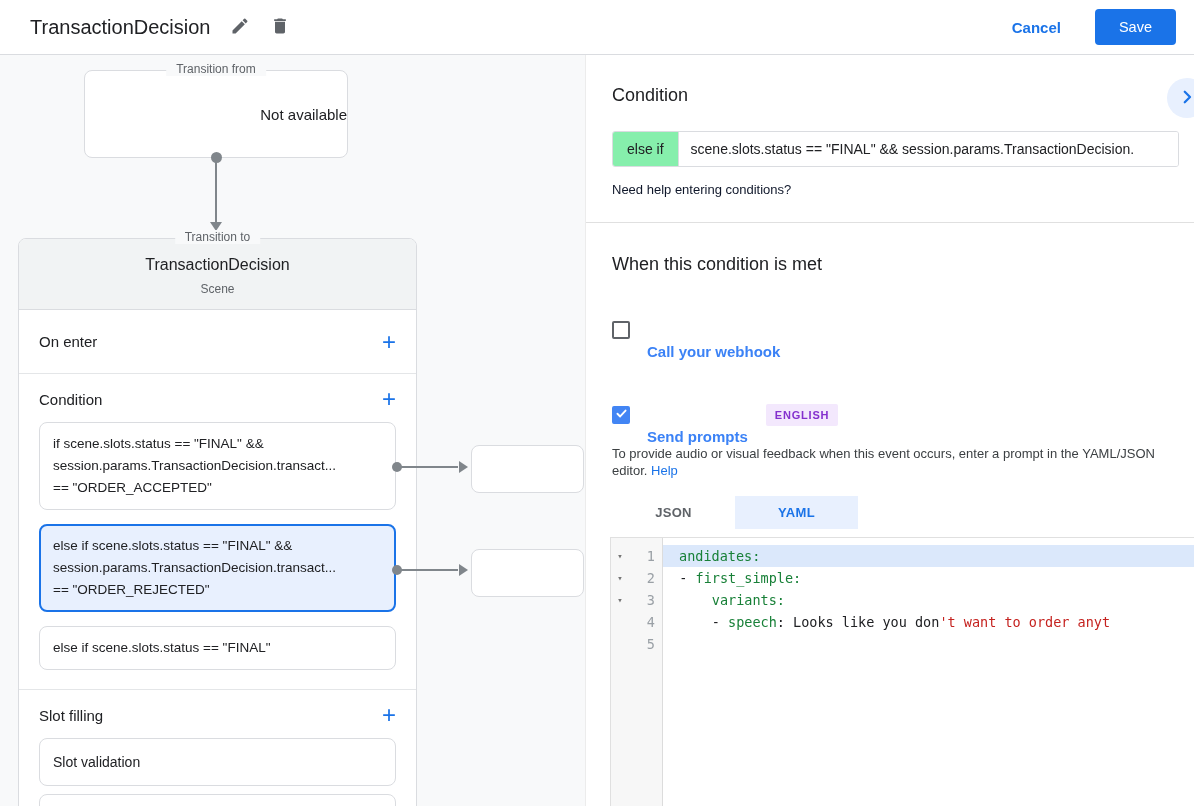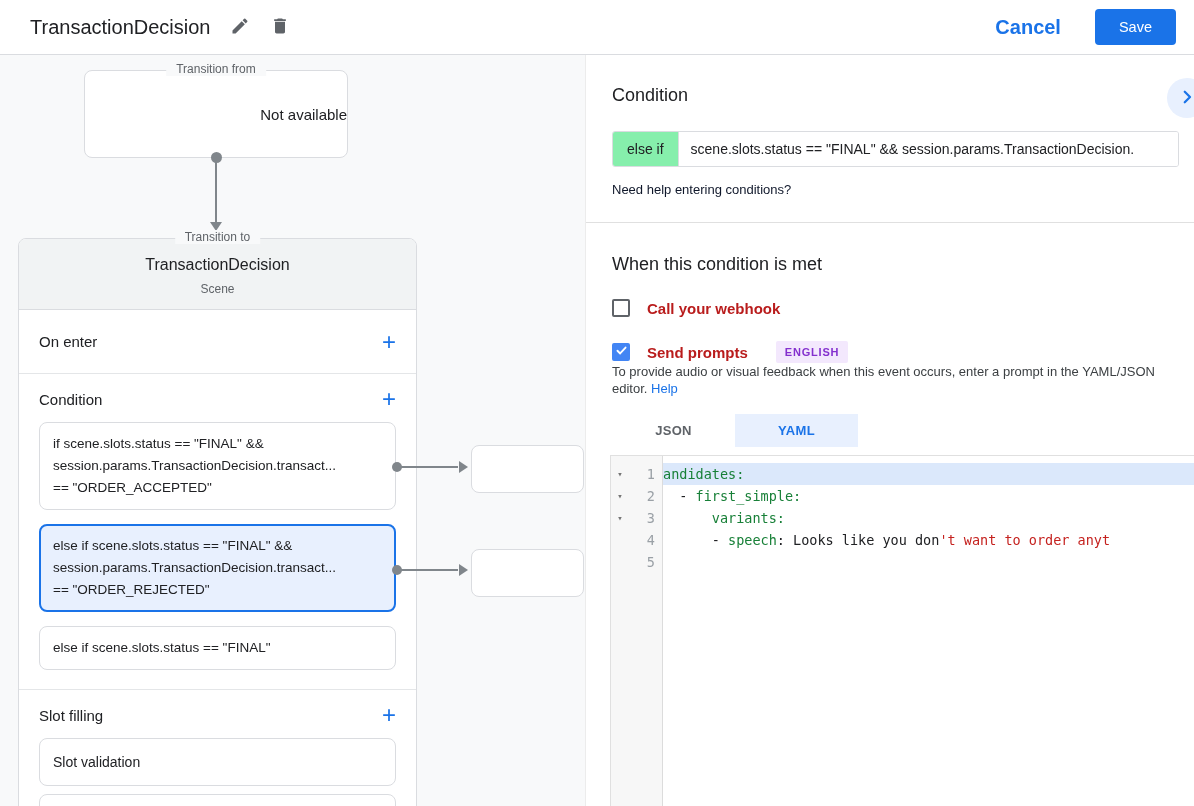--- a/index.html
+++ b/index.html
@@ -7,21 +7,21 @@
     font-family:"Liberation Sans", sans-serif; color:#202124; }
 
   
   .topbar { height:55px; background:#fff; border-bottom:1px solid #dadce0;
     display:flex; align-items:center; padding:0 18px 0 30px; }
   .topbar-title { font-size:20px; color:#202124; font-weight:400; }
   .icon-btn { border:none; background:none; cursor:pointer; margin-left:20px;
     display:flex; align-items:center; }
   .icon-btn svg { fill:#5f6368; }
   .topbar-spacer { flex:1; }
-  .cancel-btn { border:none; background:none; color:#1a73e8; font-size:20px;
+  .cancel-btn { border:none; background:none; color:#1a73e8; font-size:15px;
     font-weight:700; cursor:pointer; margin-right:34px; font-family:inherit; }
   .save-btn { background:#1a73e8; color:#fff; border:none; border-radius:4px;
     font-size:14.5px; font-weight:400; padding:10px 24px; cursor:pointer; font-family:inherit; }
 
   
   .main { position:relative; width:1194px; height:751px; }
 
   
   .canvas { position:absolute; left:0; top:0; width:585px; height:751px;
     background:#f8f9fa; overflow:hidden; }
@@ -89,43 +89,43 @@
   .help-link { display:inline-block; margin-top:15px; font-size:13px; color:#0f172a;
     text-decoration:none; }
   .panel-divider { height:1px; background:#e0e0e0; margin:24px 0 0 -26px; width:609px; }
 
   .when-title { font-size:18px; font-weight:400; margin-top:31px; }
   .check-row { display:flex; align-items:center; margin-top:24px; }
   .checkbox { width:18px; height:18px; border:2px solid #5f6368; border-radius:2px;
     background:#fff; cursor:pointer; flex:none; }
   .checkbox.checked { background:#4285f4; border-color:#4285f4;
     display:flex; align-items:center; justify-content:center; }
-  .check-label { font-size:15px; font-weight:700; margin-left:17px; color:#b91c1c; }
-  .lang-badge { margin-left:28px; background:#f3e8fd; color:#8430ce; font-size:11px;
+  .check-label { font-size:15px; font-weight:700; margin-left:17px; color:#3b82f6;margin-top:44px; }
+  .lang-badge { margin-left:18px; background:#f3e8fd; color:#8430ce; font-size:11px;
     font-weight:700; letter-spacing:0.8px; padding:5px 9px; border-radius:2px; }
 
   .desc { font-size:13px; color:#3c4043; line-height:17px; width:562px; }
   .desc a { color:#1a73e8; text-decoration:none; }
 
   .tabs { display:flex; margin-top:17px; }
   .tab { width:123px; height:33px; display:flex; align-items:center; justify-content:center;
     font-size:13px; font-weight:700; letter-spacing:0.3px; color:#5f6368; cursor:pointer; }
   .tab.active { background:#e8f0fe; color:#1a73e8; }
 
   .editor { margin-top:8px; margin-left:-2px; width:585px; height:400px;
     border:1px solid #e0e0e0; display:flex; font-family:"DejaVu Sans Mono","Liberation Mono",monospace;
     font-size:13.5px; background:#fff; }
   .gutter { width:52px; background:#f7f7f7; border-right:1px solid #dcdcdc;
     padding-top:7px; flex:none; }
   .gutter-row { height:22px; display:flex; align-items:center; }
   .fold { width:18px; text-align:center; font-size:9px; color:#757575; cursor:pointer; }
   .lnum { flex:1; text-align:right; padding-right:7px; color:#9aa0a6; font-size:13.5px; }
   .code { flex:1; padding-top:7px; overflow:hidden; }
   .code-line { height:22px; line-height:22px; white-space:pre; }
-  .code-line.hl { background:#dbe8fb; }
+  .code-line.hl { background:#dbe8fb;padding-left:16px; }
   .tok-key { color:#188038; }
   .tok-plain { color:#202124; }
   .tok-str { color:#c5221f; }
 </style>
 </head>
 <body>
 
 <div class="topbar">
   <span class="topbar-title">TransactionDecision</span>
   <button class="icon-btn">

